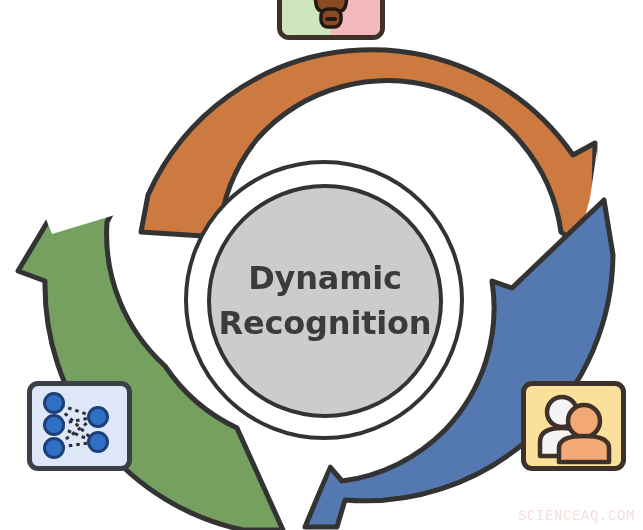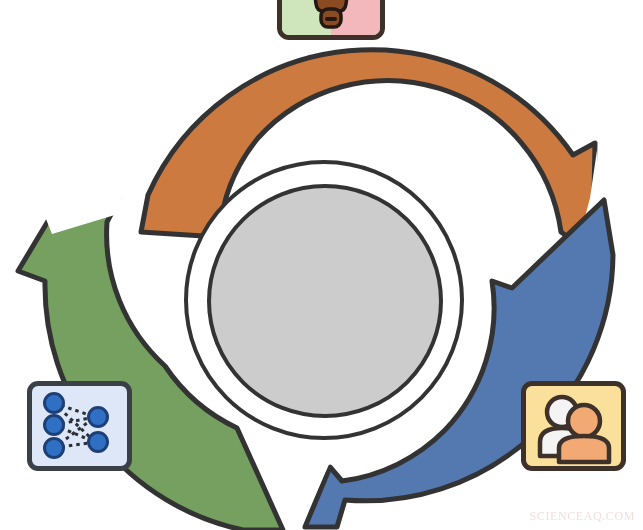--- a/index.html
+++ b/index.html
@@ -109,24 +109,24 @@
     border: 5px solid #3d3129;
     background: #fbe09b;
   }
   #icon-right svg { position: absolute; left: 0; top: 0; }
 
   
   #watermark {
     position: absolute;
     right: 8px;
     bottom: 6px;
-    font-size: 12px;
+    font-size: 14px;
     letter-spacing: 0.6px;
     color: #f6dcdc;
-    font-family: Liberation Serif, serif;
+    font-family: Liberation Mono, monospace;
     user-select: none;
   }
 </style>
 </head>
 <body>
 
 <div id="diagram-root">
 
   <svg id="cycle-svg" viewBox="0 0 643 530">
 
@@ -168,20 +168,22 @@
          A 178,178 0 0 0 237,428
          Z" fill="#75a060" stroke="#333333" stroke-width="5" stroke-linejoin="round"></path>
 
     <path d="M 44,214 L 118,191 L 128,211 L 52,234 Z" fill="#ffffff" stroke="none"></path>
 
     <circle cx="324" cy="300" r="138" fill="#ffffff" stroke="#333333" stroke-width="4"></circle>
     <ellipse cx="325" cy="301" r="116" rx="116" ry="115" fill="#cccccc" stroke="#333333" stroke-width="4"></ellipse>
   </svg>
 
   <div id="center-label">
+    <div class="line">Dynamic</div>
+    <div class="line">Recognition</div>
   </div>
 
   <div class="icon-badge" id="icon-top">
     <div class="half-left"></div>
     <div class="half-right"></div>
     <svg width="60" height="70" viewBox="0 0 60 70">
 
       <path d="M6,10 Q1,22 11,27 L20,20 Z" fill="#8a4b22" stroke="#241812" stroke-width="3.5" stroke-linejoin="round"></path>
       <path d="M54,10 Q59,22 49,27 L40,20 Z" fill="#8a4b22" stroke="#241812" stroke-width="3.5" stroke-linejoin="round"></path>
 

